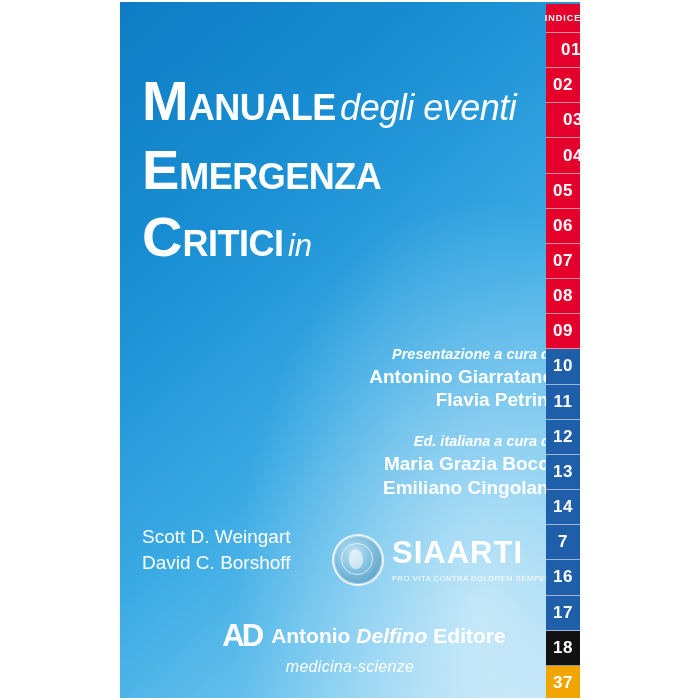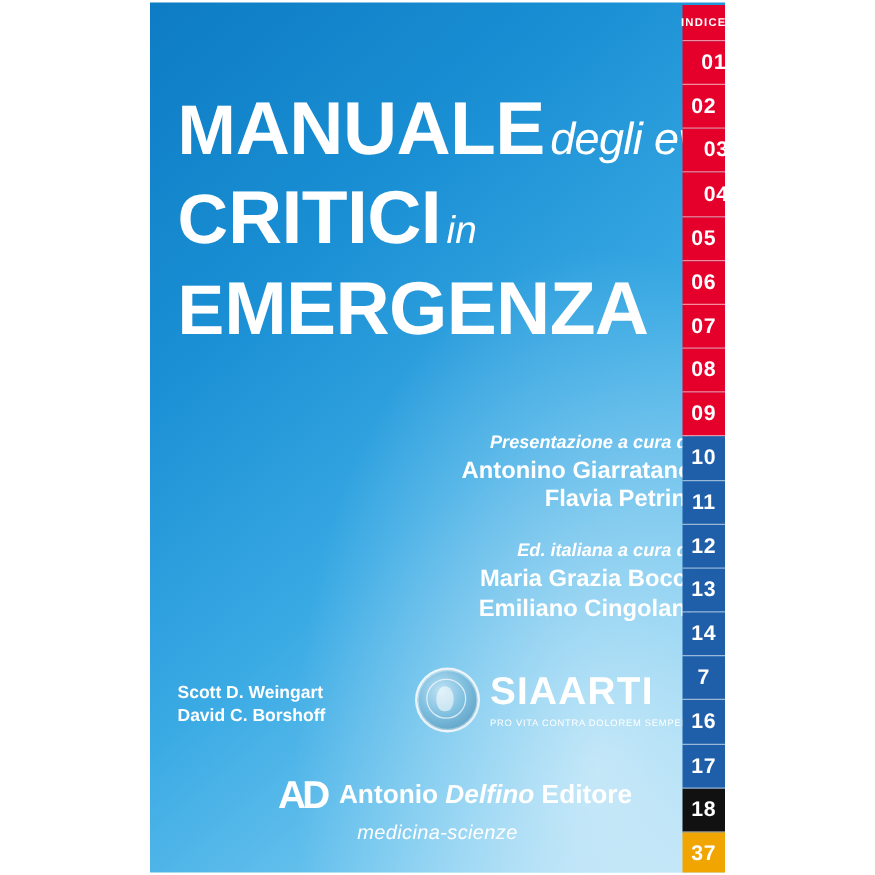--- a/index.html
+++ b/index.html
@@ -43,21 +43,21 @@
     width: 400px;
     z-index: 3;
   }
   .title-line {
     color: #ffffff;
     line-height: 0.98;
     white-space: nowrap;
     margin-bottom: 6px;
   }
   .t-big {
-    font-size: 60px;
+    font-size: 36px;
     font-weight: bold;
     letter-spacing: -0.5px;
   }
   .cap {
     font-size: 56px;
     font-weight: bold;
   }
   .t-light {
     font-size: 36px;
     font-weight: normal;
@@ -92,24 +92,24 @@
     font-size: 19px;
     font-weight: bold;
     line-height: 1.22;
   }
   .credits .group2 { margin-top: 22px; }
 
   
   .authors {
     position: absolute;
     left: 22px;
-    top: 542px;
-    color: #ffffff;
-    font-size: 14px;
-    font-weight: bold;
+    top: 522px;
+    color: #ffffff;
+    font-size: 19px;
+    font-weight: normal;
     line-height: 1.35;
     z-index: 3;
   }
 
   
   .siaarti {
     position: absolute;
     left: 212px;
     top: 532px;
     z-index: 3;
@@ -232,25 +232,25 @@
 <body>
 
 <div class="page">
 
   <div class="cover">
 
     <div class="title-block">
       <div class="title-line line1">
         <span class="cap">M</span><span class="t-big">ANUALE</span>&nbsp;<span class="t-light">degli eventi</span>
       </div>
+      <div class="title-line line3">
+        <span class="cap">E</span><span class="t-big">MERGENZA</span>
+      </div>
       <div class="title-line line2">
         <span class="cap">C</span><span class="t-big">RITICI</span>&nbsp;<span class="t-small-it">in</span>
-      </div>
-      <div class="title-line line3">
-        <span class="cap">E</span><span class="t-big">MERGENZA</span>
       </div>
     </div>
 
     <div class="credits">
       <div class="group1">
         <div class="cred-label">Presentazione a cura di</div>
         <div class="cred-name">Antonino Giarratano</div>
         <div class="cred-name">Flavia Petrini</div>
       </div>
       <div class="group2">

